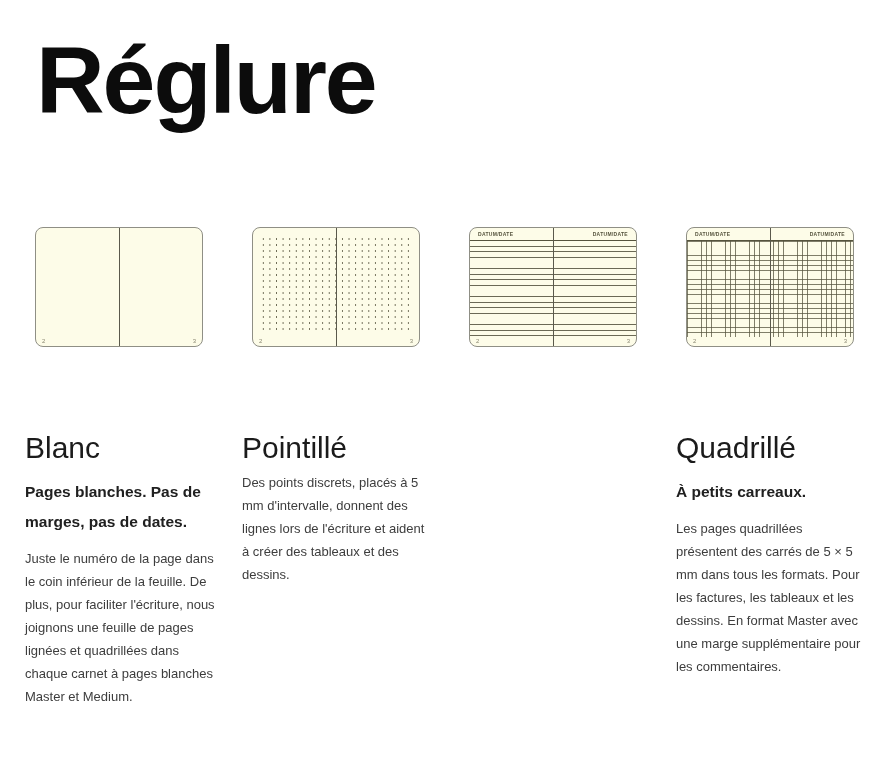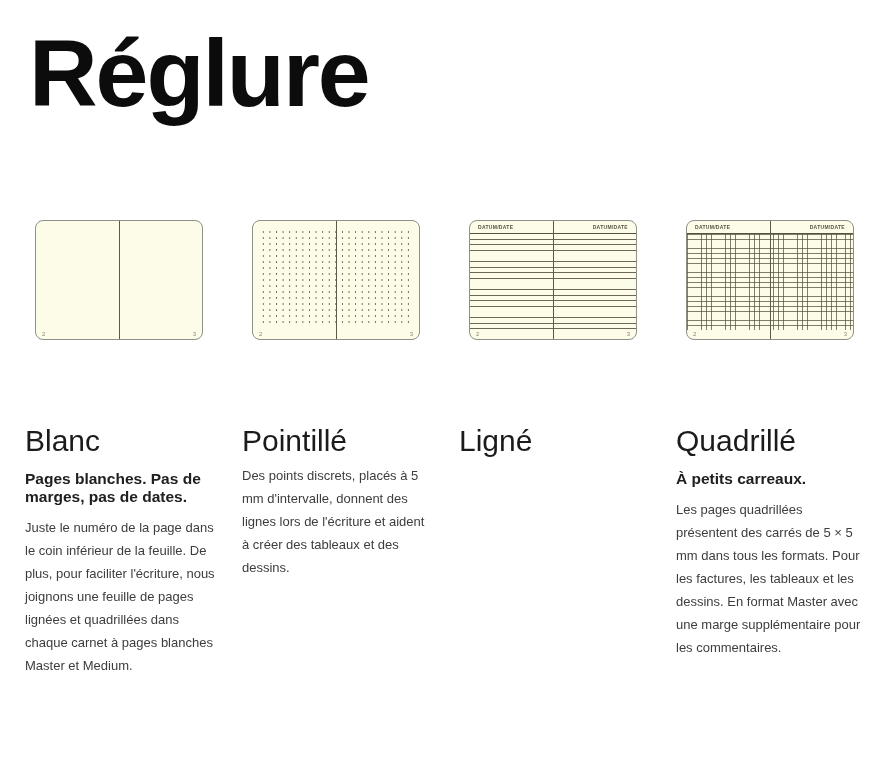--- a/index.html
+++ b/index.html
@@ -13,21 +13,21 @@
     -webkit-font-smoothing: antialiased;
   }
   .page {
     width: 890px;
     height: 776px;
     padding-left: 25px;
     padding-right: 20px;
     box-sizing: border-box;
   }
   .page-title {
-    margin: 1px;
+    margin: 8px;
     padding-top: 25px;
     padding-left: 3px;
     font-size: 95px;
     line-height: 1.0;
     font-weight: bold;
     letter-spacing: -2px;
     color: #0c0c0c;
   }
   .columns {
     display: grid;
@@ -38,21 +38,21 @@
   .col-heading {
     margin: 88px 0 0 0;
     font-size: 30px;
     line-height: 26px;
     font-weight: 400;
     color: #1b1b1b;
   }
   .col-subheading {
     margin: 16px 0 0 0;
     font-size: 15.5px;
-    line-height: 18px;
+    line-height: 30px;
     font-weight: bold;
     color: #202020;
   }
   .col-body {
     margin: 10px 0 0 0;
     font-size: 13px;
     line-height: 23px;
     color: #3d3d3d;
   }
   
@@ -168,21 +168,20 @@
     <div class="col">
       <div class="notebook">
         <span class="date-label left">DATUM/DATE</span>
         <span class="date-label right">DATUM/DATE</span>
         <div class="head-rule"></div>
         <div class="lines-layer"></div>
         <div class="fold-line"></div>
         <span class="page-num left">2</span>
         <span class="page-num right">3</span>
       </div>
-      <h2 class="col-heading">Ligné</h2>
     </div>
 
     <div class="col">
       <div class="notebook">
         <span class="date-label left">DATUM/DATE</span>
         <span class="date-label right">DATUM/DATE</span>
         <div class="head-rule"></div>
         <div class="grid-layer"></div>
         <div class="fold-line"></div>
         <span class="page-num left">2</span>

